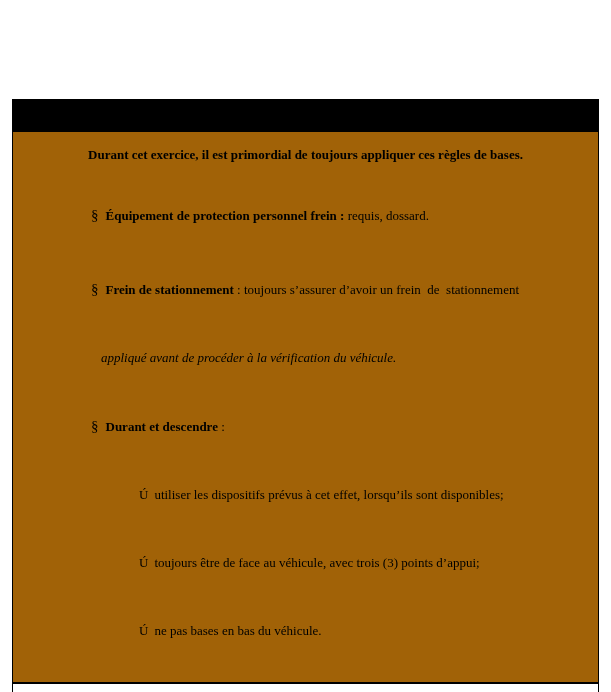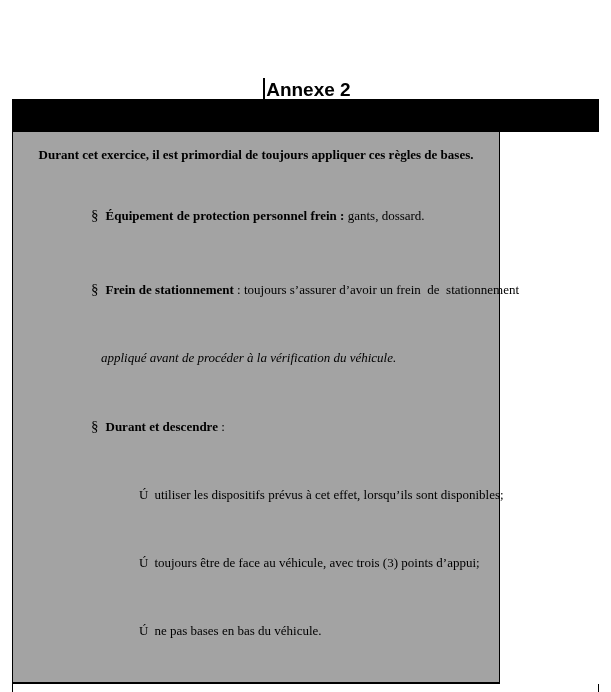--- a/index.html
+++ b/index.html
@@ -36,22 +36,22 @@
 
   
   .hs-header{
     position:absolute;left:12px;top:99px;width:587px;height:33px;
     background:var(--header-bg,#000);
     color:#fff;text-align:center;
     font-weight:700;font-size:13.5px;line-height:33px;
     white-space:pre;
   }
   .hs-body{
-    position:absolute;left:12px;top:132px;width:488px;height:552px;
-    box-sizing:border-box;background:#a3a3a3;
+    position:absolute;left:12px;top:132px;width:587px;height:552px;
+    box-sizing:border-box;background:#a16207;
     border:1px solid #000;border-top:none;border-bottom-width:2px;
   }
   .hs-next{
     position:absolute;left:12px;top:684px;width:587px;height:8px;
     box-sizing:border-box;
     border-left:1px solid #000;border-right:1px solid #000;
     background:#fff;
   }
 
   .intro{
@@ -71,42 +71,37 @@
   .line.gap-before{margin-top:5px;font-family:Liberation Serif, serif;}
   .sec{font-size:15px;margin-right:7px;}
   .subch{margin-right:6px;}
   .b{font-weight:700;}
 </style>
 </head>
 <body>
 
 <div class="page">
 
-  <div class="doc-title">
-    <span class="shift">
-      <span class="caret"></span><span>Annexe 2</span>
-    </span>
-  </div>
 
   <div class="doc-subtitle">
     <span>Procédure - Attelage d’une semi-remorque</span>
   </div>
 
   <div class="hs-header">
     <span>Santé sécurité</span>
   </div>
 
   <div class="hs-body">
 
     <div class="intro b">Durant cet exercice, il est primordial de toujours appliquer ces règles de bases.</div>
 
     <div class="rules">
 
       <div class="line item">
-        <span class="sec">§</span><span class="b">Équipement de protection personnel frein :</span><span> gants, dossard.</span>
+        <span class="sec">§</span><span class="b">Équipement de protection personnel frein :</span><span> requis, dossard.</span>
       </div>
 
       <div class="line item gap-before">
         <span class="sec">§</span><span class="b">Frein de stationnement</span><span> : toujours s’assurer d’avoir un frein  de  stationnement</span>
       </div>
 
       <div class="line wrap">
         <span>appliqué avant de procéder à la vérification du véhicule.</span>
       </div>
 

